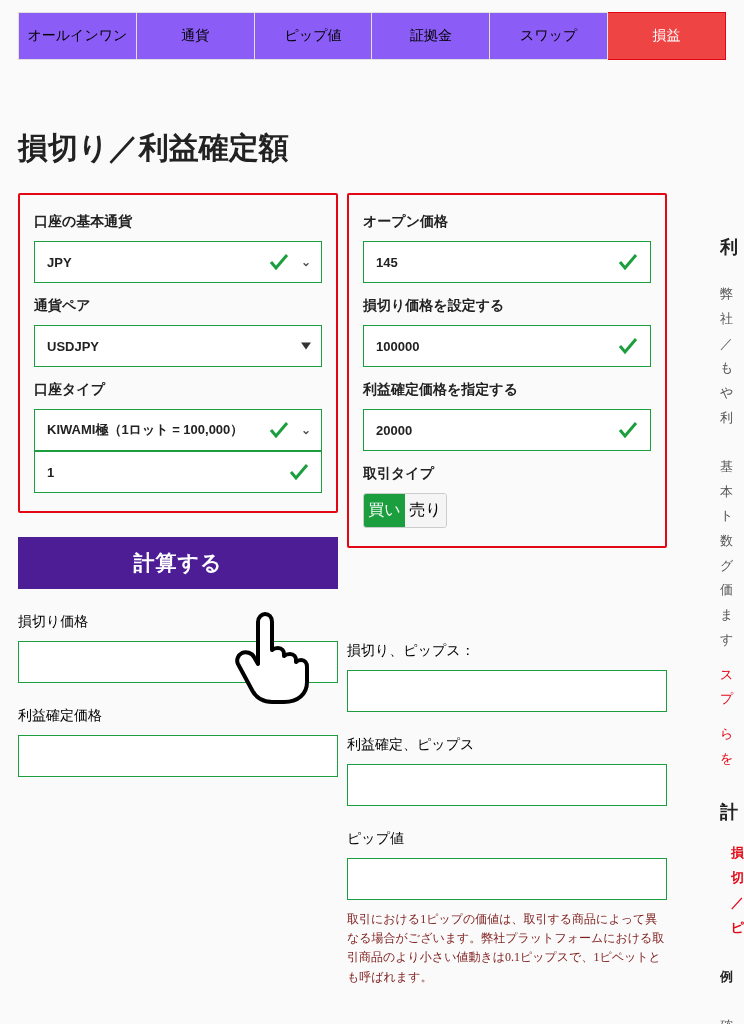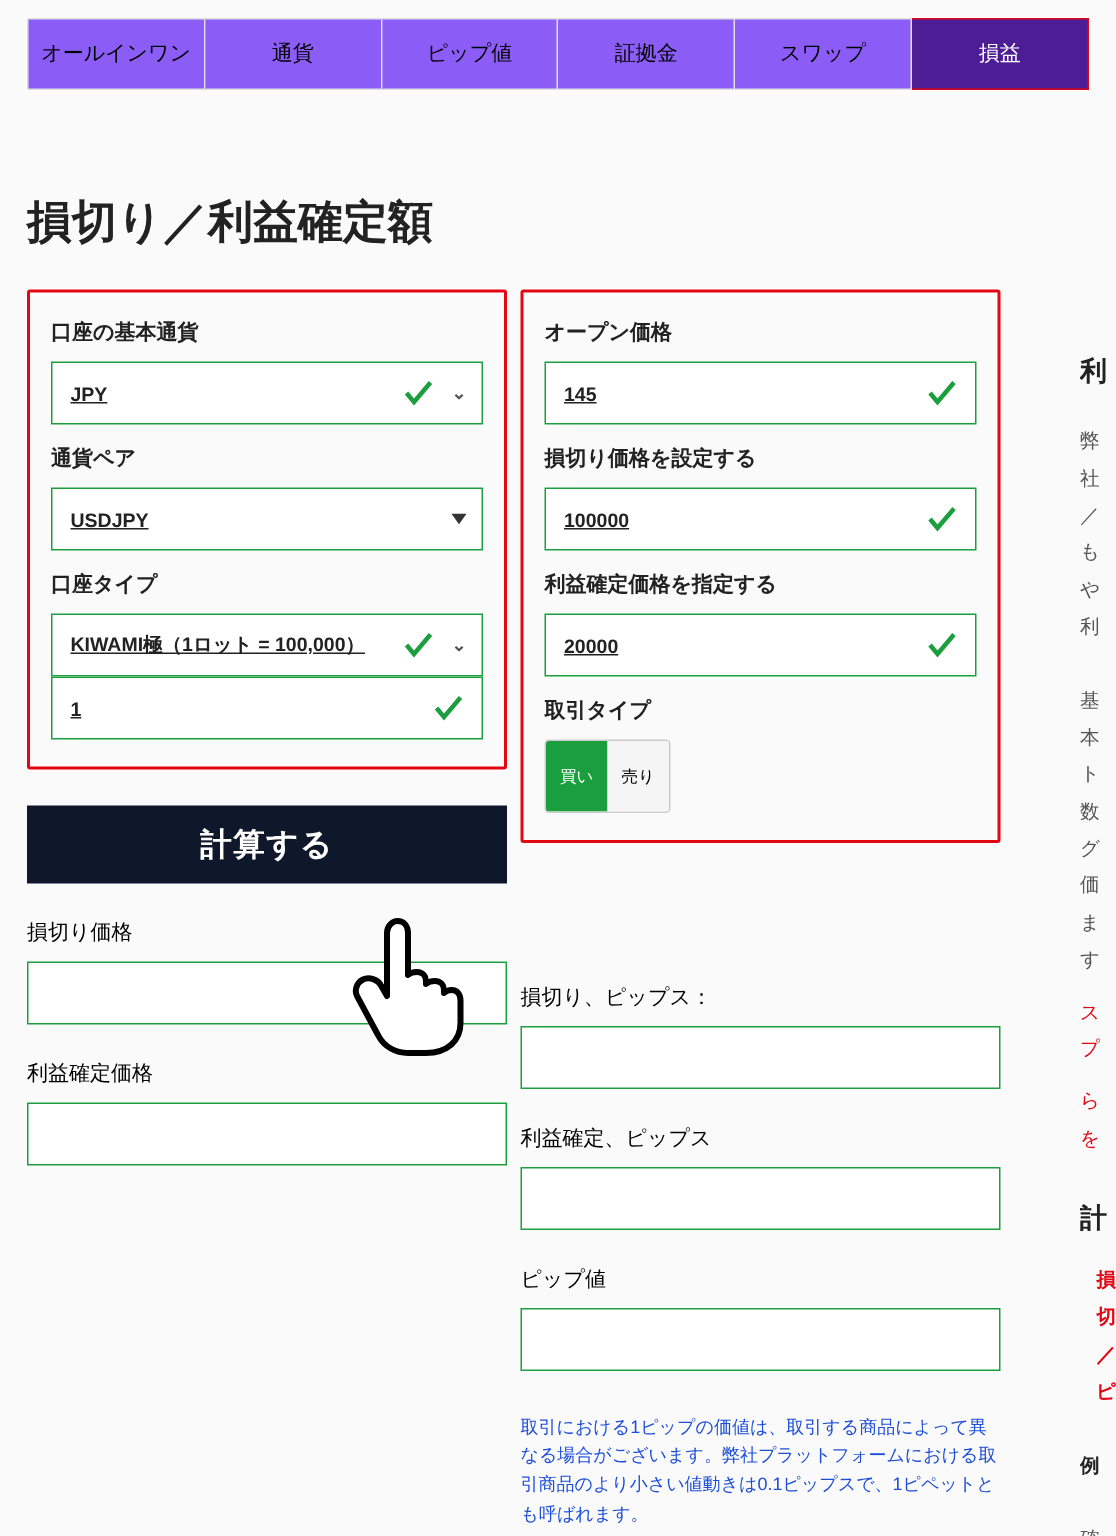--- a/index.html
+++ b/index.html
@@ -18,21 +18,21 @@
     flex: 1;
     padding: 14px 6px;
     text-align: center;
     font-size: 14px;
     border: 1px solid #e0e0e0;
     background: #8b5cf6;
     cursor: pointer;
   }
   .tab + .tab { border-left: none; }
   .tab.active {
-    background: #4c1d95;
+    background: #ef4444;
     color: #fff;
     border-color: #e30613;
   }
   
   .page-title {
     font-size: 30px;
     margin: 68px 18px 24px 18px;
     color: #222;
   }
   
@@ -59,21 +59,20 @@
     position: relative;
     border: 1.5px solid #1b9e3d;
     height: 42px;
     display: flex;
     align-items: center;
     padding: 0 12px;
     font-size: 13px;
     font-weight: 700;
     color: #222;
     background: #fff;
-    text-decoration: underline;
   }
   .chevron-down {
     position: absolute;
     right: 10px;
     top: 50%;
     transform: translateY(-50%);
     width: 0; height: 0;
     border-left: 5px solid transparent;
     border-right: 5px solid transparent;
     border-top: 7px solid #333;
@@ -95,35 +94,35 @@
   
   .trade-group {
     display: flex;
     border: 1px solid #ccc;
     border-radius: 3px;
     overflow: hidden;
     width: 84px;
   }
   .trade-btn {
     flex: 1;
-    padding: 16px 4px;
+    padding: 6px 4px;
     text-align: center;
-    font-size: 11px;
+    font-size: 16px;
     background: #f5f5f5;
     cursor: pointer;
   }
   .trade-btn.active {
     background: #1b9e3d;
     color: #fff;
   }
   
   .calc-btn {
     display: block;
     width: 320px;
-    background: #0f172a;
+    background: #4c1d95;
     color: #fff;
     font-size: 21px;
     font-weight: 600;
     text-align: center;
     padding: 12px 0;
     border: none;
     cursor: pointer;
     letter-spacing: 1px;
   }
   
@@ -132,23 +131,24 @@
     font-weight: 400;
     margin: 24px 0 10px 0;
   }
   .result-box {
     border: 1.5px solid #1b9e3d;
     height: 42px;
     background: #fff;
   }
   .footnote {
     font-size: 12px;
-    color: #1d4ed8;
+    color: #7f1d1d;
     line-height: 1.6;
-    margin-top: 28px;
+    margin-top: 10px;
+    font-family: Liberation Serif, serif;
   }
   
   .side-strip {
     position: absolute;
     left: 720px;
     top: 230px;
     width: 24px;
     font-size: 13px;
     line-height: 1.9;
     color: #555;

